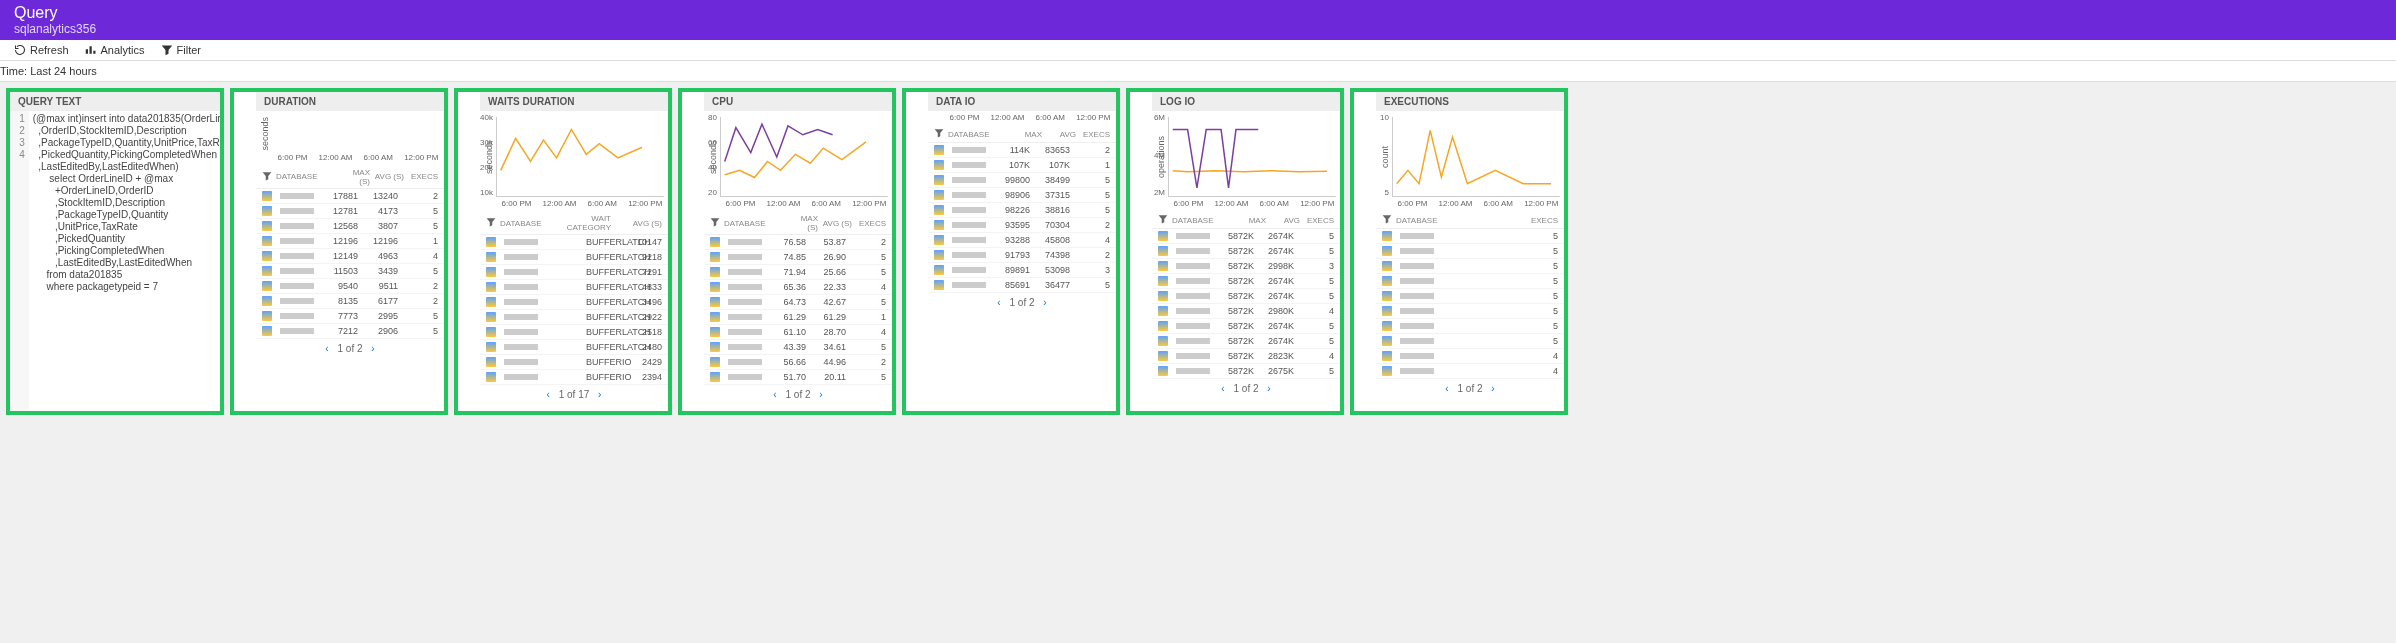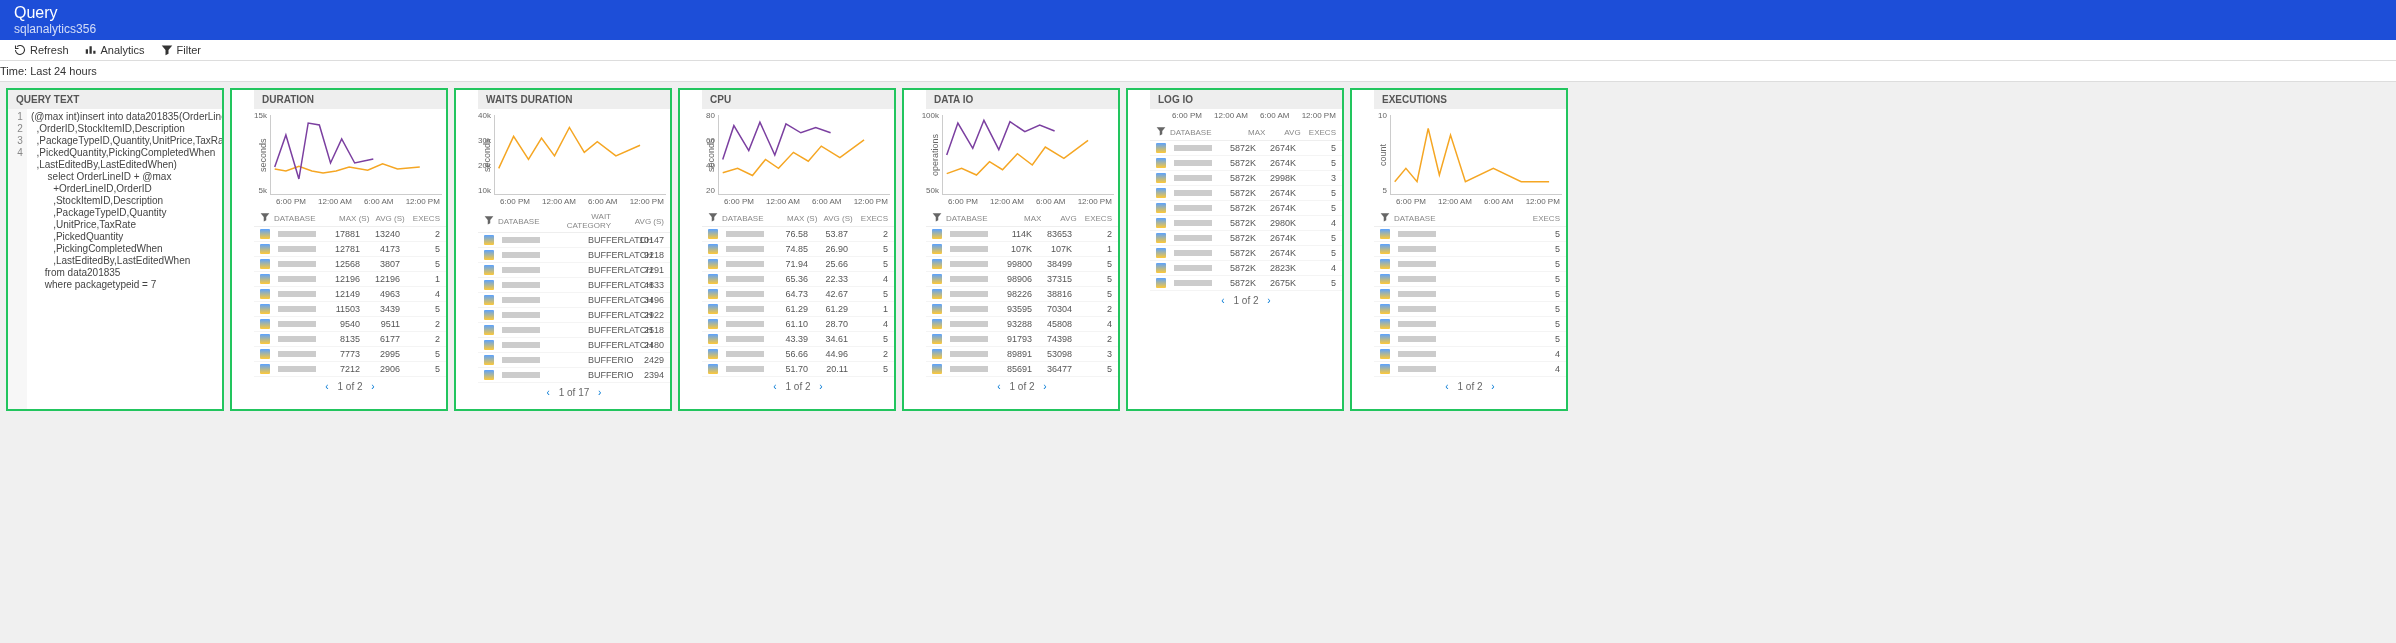--- a/index.html
+++ b/index.html
@@ -1,24 +1,24 @@
 <!DOCTYPE html>
 <html><head>
 <meta charset="utf-8">
 <style>
 * { box-sizing: border-box; font-family: "Segoe UI", Arial, sans-serif; }
 body { margin:0; background:#f0f0f0; font-size:11px; color:#333; }
-.header { background:#1d4ed8; color:#fff; padding:4px 14px; }
+.header { background:#6d28d9; color:#fff; padding:4px 14px; }
 .header .title { font-size:16px; font-weight:400; }
 .header .sub { font-size:12px; opacity:.8; }
 .toolbar { background:#fff; padding:4px 14px; display:flex; gap:16px; align-items:center; border-bottom:1px solid #ddd; }
 .toolbar .tb-item { display:flex; align-items:center; gap:4px; font-size:11px; cursor:pointer; }
 .timebar { background:#fff; padding:4px 0; border-bottom:1px solid #ddd; font-size:11px; }
 .panels { display:flex; gap:6px; padding:6px; }
-.panel { background:#fff; border:2px solid #22c55e; display:flex; flex-direction:column; }
+.panel { background:#fff; border:4px solid #22c55e; display:flex; flex-direction:column; }
 .panel.query { width:218px; }
 .panel.metric { width:218px;padding-left:22px; }
 .panel-title { background:#eee; padding:4px 8px; font-size:10px; font-weight:600; color:#555; }
 .code-area { display:flex; font-family: Consolas, monospace; font-size:10px; height:300px; }
 .gutter { background:#f7f7f7; color:#888; text-align:right; padding:2px 4px; width:20px; }
 .gutter div { line-height:12px; }
 .code { padding:2px 4px; white-space:pre; color:#444; line-height:12px; overflow:hidden; }
 .chart-wrap { display:flex; padding:6px 4px 0 4px; }
 .ylabel { writing-mode: vertical-rl; transform: rotate(180deg); font-size:9px; color:#666; text-align:center; width:12px; }
 .chart-area { position:relative; flex:1; height:80px; border-left:1px solid #ccc; border-bottom:1px solid #ccc; }
@@ -104,31 +104,20 @@
         ,LastEditedBy,LastEditedWhen
      from data201835
      where packagetypeid = 7</div>
     </div>
   </div>
 
   <div class="panel metric">
       <div class="panel-title">DURATION</div>
       <div class="chart-wrap">
         <div class="ylabel">seconds</div>
-        <div class="chart-area">
-          <div class="yticks">
-            <div>15k</div>
-            <div></div>
-            <div>5k</div>
-          </div>
-          <svg width="186" height="80">
-            <polyline points="3.72,54 14.88,56 27.9,51.2 40.92,56 52.080000000000005,58 65.1,56 78.11999999999999,52 96.72,55.2 111.6,48.8 126.48,54 148.8,52" fill="none" stroke="#f5a623" stroke-width="1.5"></polyline>
-            <polyline points="3.72,52 14.88,20 27.9,64 37.2,8 48.36,10 59.52,48 70.68,24 83.7,48 102.30000000000001,44" fill="none" stroke="#7b3fa0" stroke-width="1.5"></polyline>
-          </svg>
-        </div>
       </div>
       <div class="xticks">
         <div>6:00 PM</div>
         <div>12:00 AM</div>
         <div>6:00 AM</div>
         <div>12:00 PM</div>
       </div>
       <div class="table-head">
         <div class="filter-icon"><svg width="10" height="10" viewBox="0 0 16 16">
             <path fill="#666" d="M1 2h14l-5 6v5l-4 2V8z"></path>
@@ -417,34 +406,20 @@
           <div class="bar"></div>
           <div class="v">51.70</div>
           <div class="v">20.11</div>
           <div class="v">5</div>
         </div>
       </div>
       <div class="pager"><span class="arrow">‹</span> 1 of 2 <span class="arrow">›</span></div>
     </div>
     <div class="panel metric">
       <div class="panel-title">DATA IO</div>
-      <div class="chart-wrap">
-        <div class="ylabel">operations</div>
-        <div class="chart-area">
-          <div class="yticks">
-            <div>100k</div>
-            <div></div>
-            <div>50k</div>
-          </div>
-          <svg width="186" height="80">
-            <polyline points="3.72,58.66666666666667 18.6,53.333333333333336 33.48,60 46.5,46.666666666666664 59.52,54.66666666666667 74.4,38.666666666666664 89.28,50 102.30000000000001,32 120.9,43.333333333333336 145.08,25.33333333333333" fill="none" stroke="#f5a623" stroke-width="1.5"></polyline>
-            <polyline points="3.72,40 14.88,8 29.76,33.33333333333333 40.92,5.333333333333329 55.8,34.66666666666667 66.96,6.666666666666671 81.84,16.66666666666667 96.72,10 111.6,16" fill="none" stroke="#7b3fa0" stroke-width="1.5"></polyline>
-          </svg>
-        </div>
-      </div>
       <div class="xticks">
         <div>6:00 PM</div>
         <div>12:00 AM</div>
         <div>6:00 AM</div>
         <div>12:00 PM</div>
       </div>
       <div class="table-head">
         <div class="filter-icon"><svg width="10" height="10" viewBox="0 0 16 16">
             <path fill="#666" d="M1 2h14l-5 6v5l-4 2V8z"></path>
           </svg></div>
@@ -522,20 +497,34 @@
           <div class="bar"></div>
           <div class="v">85691</div>
           <div class="v">36477</div>
           <div class="v">5</div>
         </div>
       </div>
       <div class="pager"><span class="arrow">‹</span> 1 of 2 <span class="arrow">›</span></div>
     </div>
     <div class="panel metric">
       <div class="panel-title">LOG IO</div>
+      <div class="chart-wrap">
+        <div class="ylabel">operations</div>
+        <div class="chart-area">
+          <div class="yticks">
+            <div>6M</div>
+            <div>4M</div>
+            <div>2M</div>
+          </div>
+          <svg width="186" height="80">
+            <polyline points="3.72,53.714285714285715 18.6,54.85714285714286 46.5,53.714285714285715 74.4,54.85714285714286 102.30000000000001,53.714285714285715 130.2,54.85714285714286 158.1,54.285714285714285" fill="none" stroke="#f5a623" stroke-width="1.5"></polyline>
+            <polyline points="3.72,12.57142857142857 18.6,12.57142857142857 27.9,70.85714285714286 37.2,12.57142857142857 52.080000000000005,12.57142857142857 59.52,70.85714285714286 66.96,12.57142857142857 89.28,12.57142857142857" fill="none" stroke="#7b3fa0" stroke-width="1.5"></polyline>
+          </svg>
+        </div>
+      </div>
       <div class="xticks">
         <div>6:00 PM</div>
         <div>12:00 AM</div>
         <div>6:00 AM</div>
         <div>12:00 PM</div>
       </div>
       <div class="table-head">
         <div class="filter-icon"><svg width="10" height="10" viewBox="0 0 16 16">
             <path fill="#666" d="M1 2h14l-5 6v5l-4 2V8z"></path>
           </svg></div>

